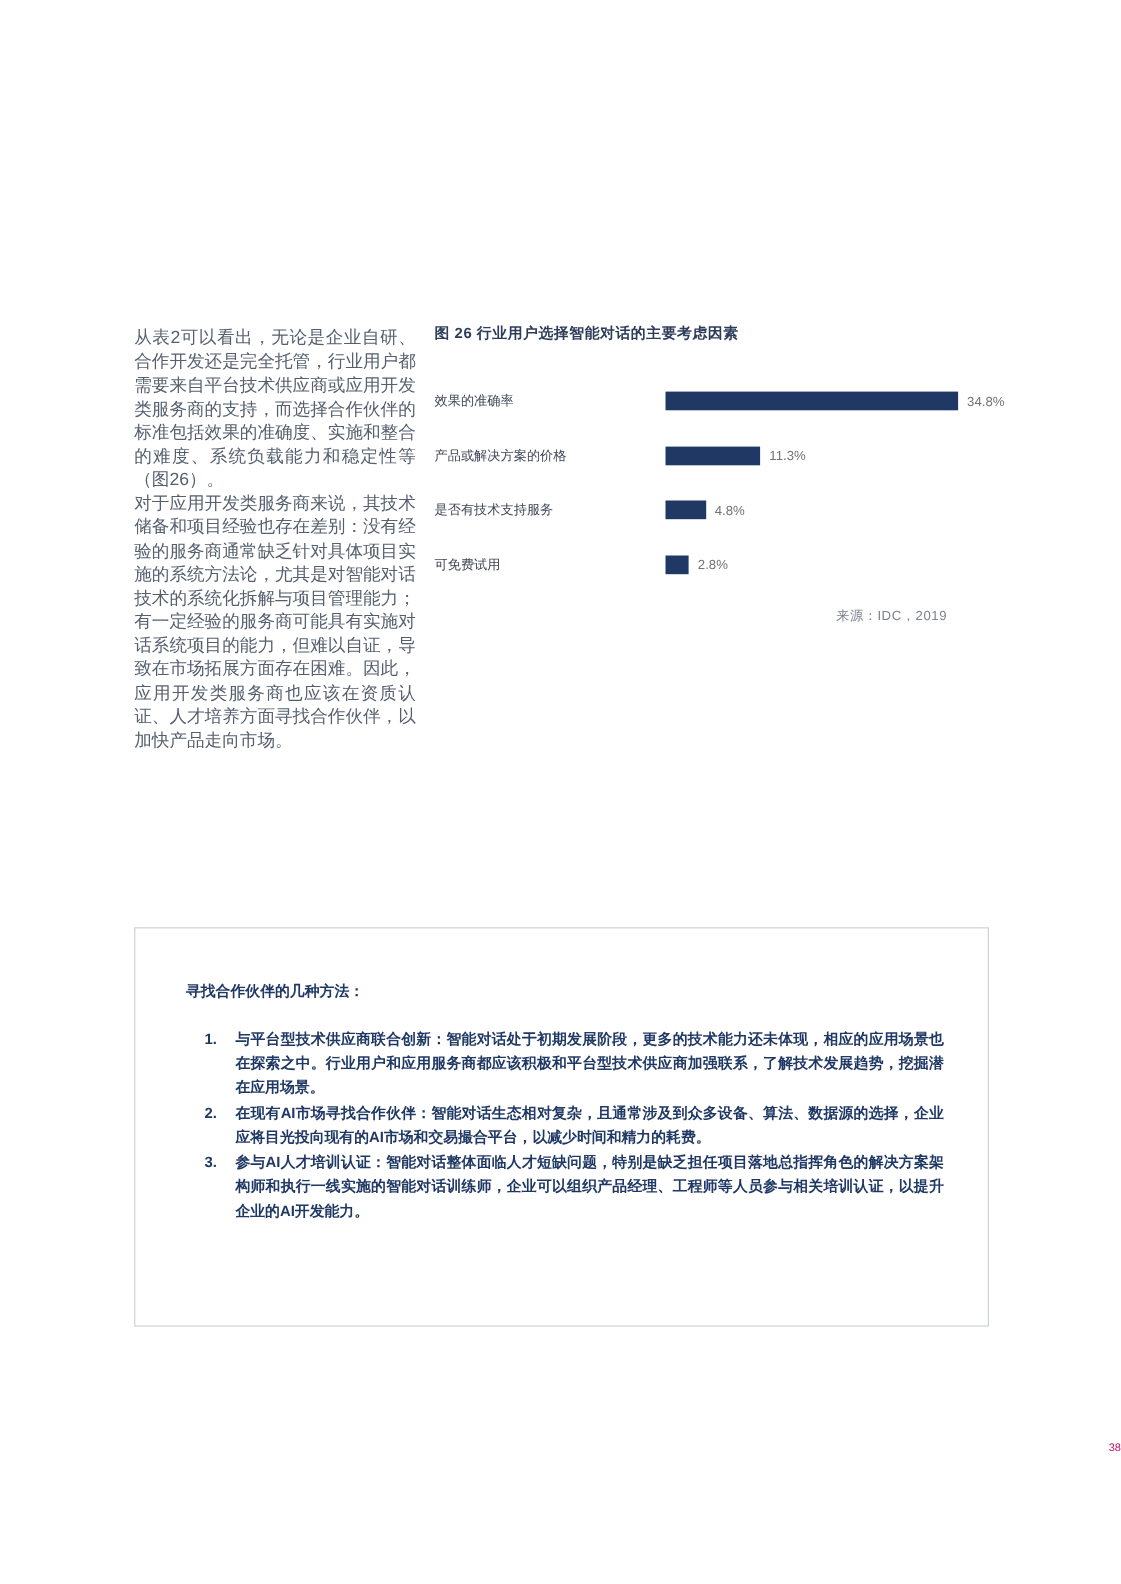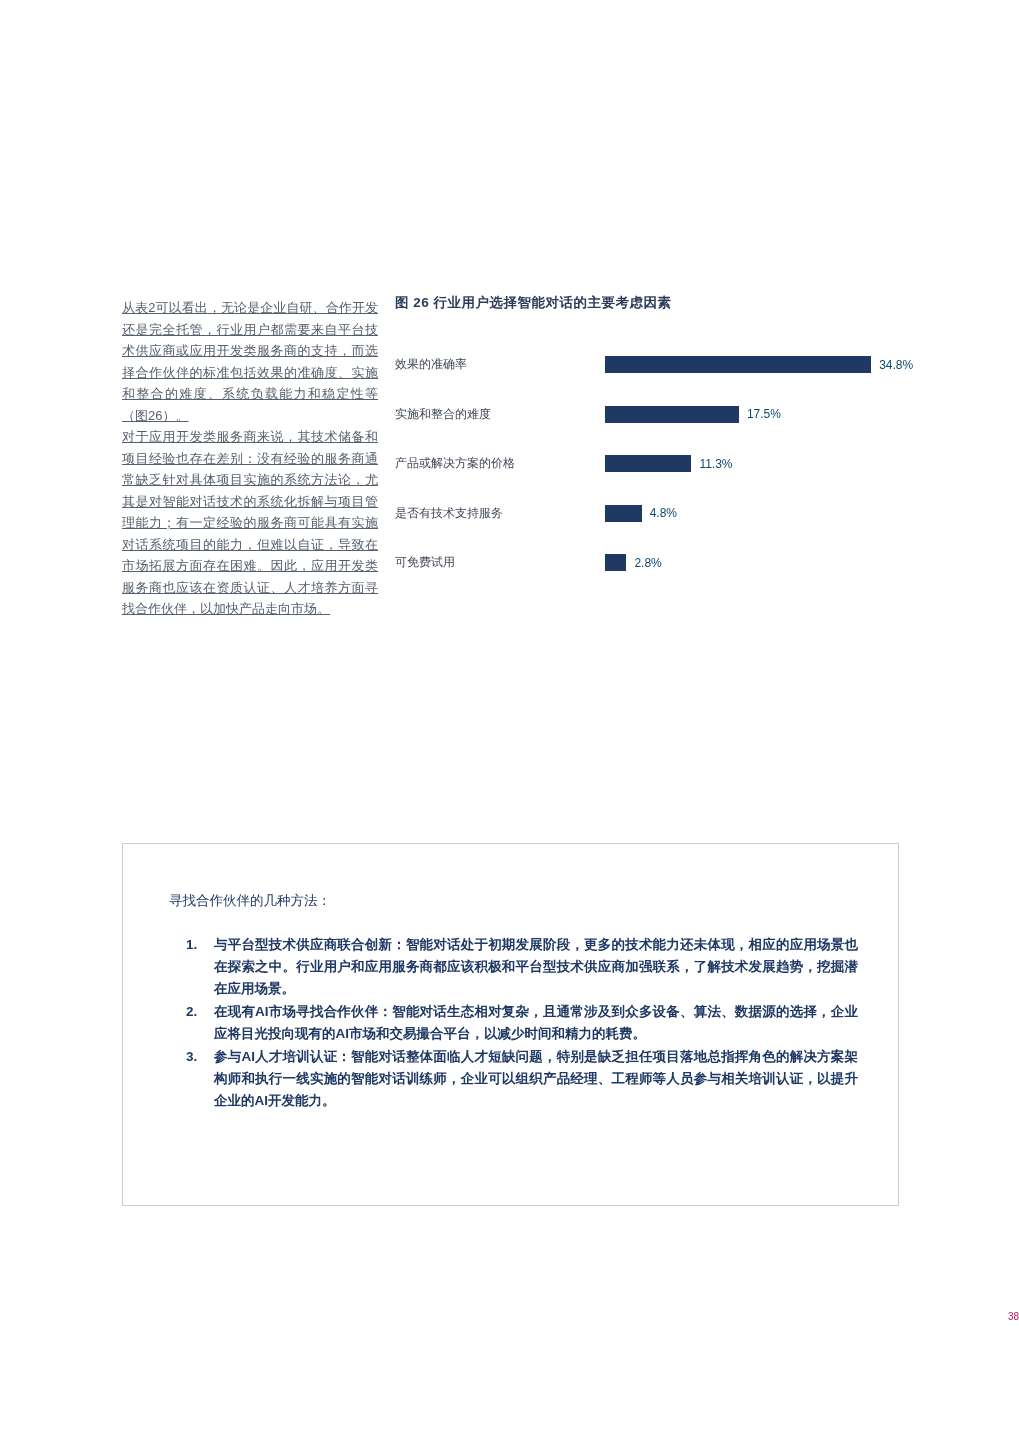--- a/index.html
+++ b/index.html
@@ -12,24 +12,23 @@
     overflow: hidden;
   }
 
   
   .left-col {
     position: absolute;
     left: 122px;
     top: 297px;
     width: 256px;
     color: #555f6d;
-    font-size: 13px;
+    font-size: 16px;
     line-height: 21.5px;
     text-align: justify;
-    text-decoration: underline;
   }
   .left-col p + p { }
 
   
   .chart {
     position: absolute;
     left: 395px;
     top: 294px;
     width: 528px;
   }
@@ -54,21 +53,21 @@
     padding-right: 8px;
     line-height: 15px;
   }
   .chart-row .bar {
     height: 17px;
     background: #1F3864;
     flex: 0 0 auto;
   }
   .chart-row .val {
     font-size: 12px;
-    color: #0c4a6e;
+    color: #737373;
     margin-left: 8px;
     white-space: nowrap;
   }
   .chart-source {
     margin-top: 14px;
     text-align: right;
     padding-right: 62px;
     font-size: 12px;
     color: #7d838d;
     letter-spacing: 0.5px;
@@ -80,21 +79,21 @@
     left: 122px;
     top: 843px;
     width: 777px;
     height: 363px;
     border: 1px solid #c9cdd4;
     background: #ffffff;
   }
   .methods-box .box-title {
     margin: 48px 0 0 46px;
     font-size: 13.5px;
-    font-weight: normal;
+    font-weight: bold;
     color: #1F3864;
   }
   .methods-list {
     margin: 24px 40px 0 63px;
   }
   .method-item {
     display: flex;
     color: #1F3864;
     font-size: 13.5px;
     line-height: 22px;
@@ -127,40 +126,36 @@
 
 <div class="chart">
   <div class="chart-title">图 26 行业用户选择智能对话的主要考虑因素</div>
   <div class="chart-rows">
       <div class="chart-row">
         <div class="cat">效果的准确率</div>
         <div class="bar" style="width: 266.2px; background: rgb(31, 56, 100);"></div>
         <div class="val">34.8%</div>
       </div>
       <div class="chart-row">
-        <div class="cat">实施和整合的难度</div>
-        <div class="bar" style="width: 133.9px; background: rgb(31, 56, 100);"></div>
-        <div class="val">17.5%</div>
-      </div>
-      <div class="chart-row">
         <div class="cat">产品或解决方案的价格</div>
         <div class="bar" style="width: 86.4px; background: rgb(31, 56, 100);"></div>
         <div class="val">11.3%</div>
       </div>
       <div class="chart-row">
         <div class="cat">是否有技术支持服务</div>
         <div class="bar" style="width: 36.7px; background: rgb(31, 56, 100);"></div>
         <div class="val">4.8%</div>
       </div>
       <div class="chart-row">
         <div class="cat">可免费试用</div>
         <div class="bar" style="width: 21.4px; background: rgb(31, 56, 100);"></div>
         <div class="val">2.8%</div>
       </div>
     </div>
+  <div class="chart-source">来源：IDC，2019</div>
 </div>
 
 <div class="methods-box">
   <div class="box-title">寻找合作伙伴的几种方法：</div>
   <div class="methods-list">
       <div class="method-item">
         <div class="num">1.</div>
         <div class="body"><span>与平台型技术供应商联合创新：</span><span>智能对话处于初期发展阶段，更多的技术能力还未体现，相应的应用场景也在探索之中。行业用户和应用服务商都应该积极和平台型技术供应商加强联系，了解技术发展趋势，挖掘潜在应用场景。</span></div>
       </div>
       <div class="method-item">

